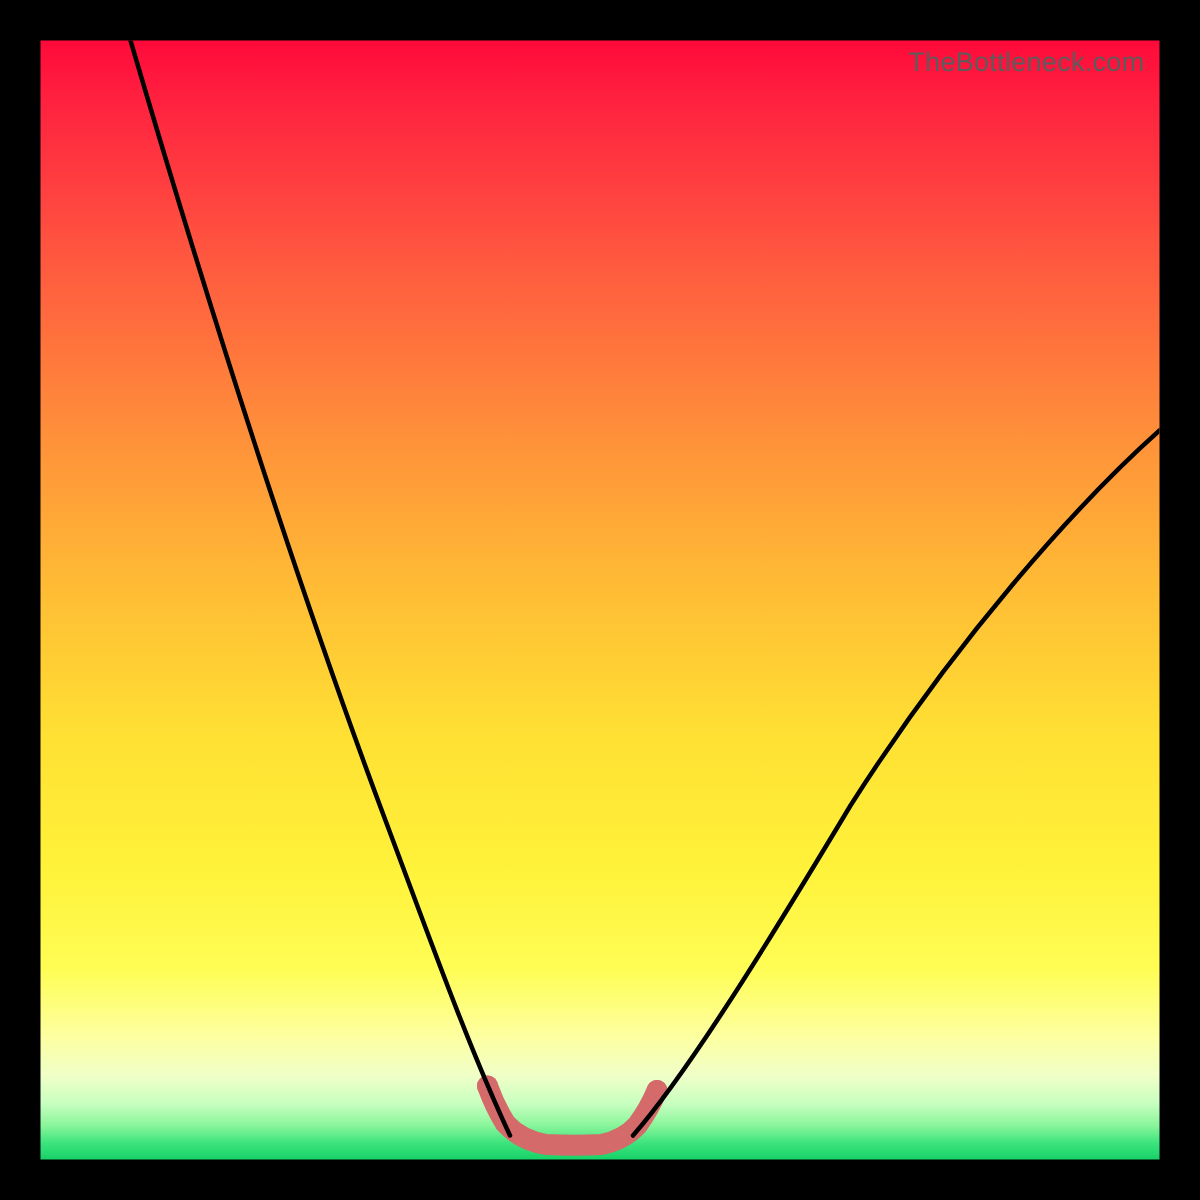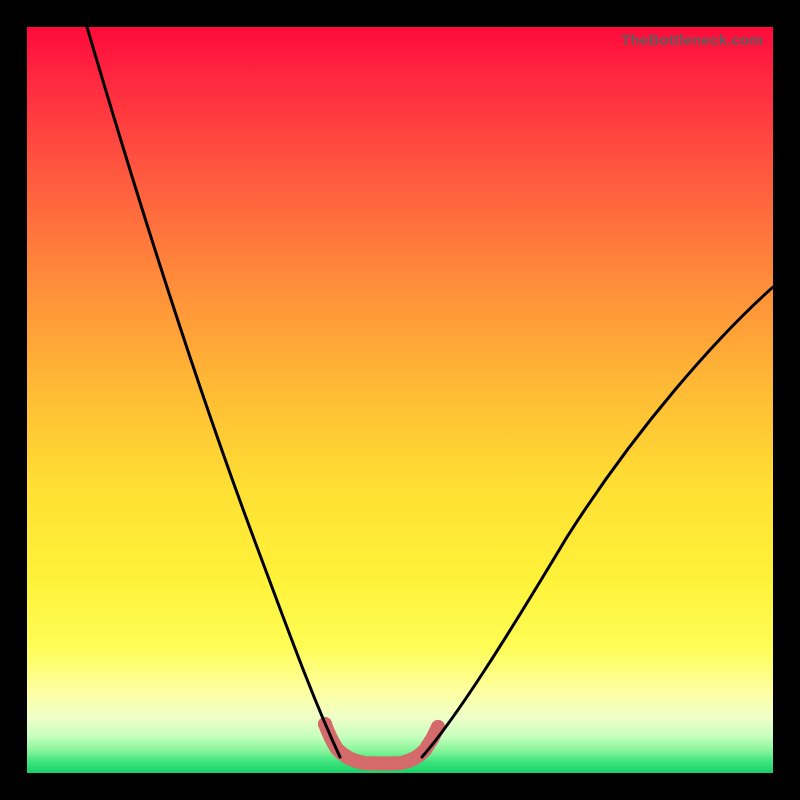--- a/index.html
+++ b/index.html
@@ -40,22 +40,22 @@
       #88f59a 97%,
       #3ee47e 98.5%,
       #17d268 100%
     );
   }
   .watermark {
     position: absolute;
     top: 4px;
     right: 10px;
     color: #5c5c5c;
-    font-size: 15px;
-    font-weight: 700;
+    font-size: 18px;
+    font-weight: 400;
     letter-spacing: 0.2px;
     user-select: none;
   }
   svg.curves {
     position: absolute;
     inset: 0;
     width: 746px;
     height: 746px;
   }
 </style>

